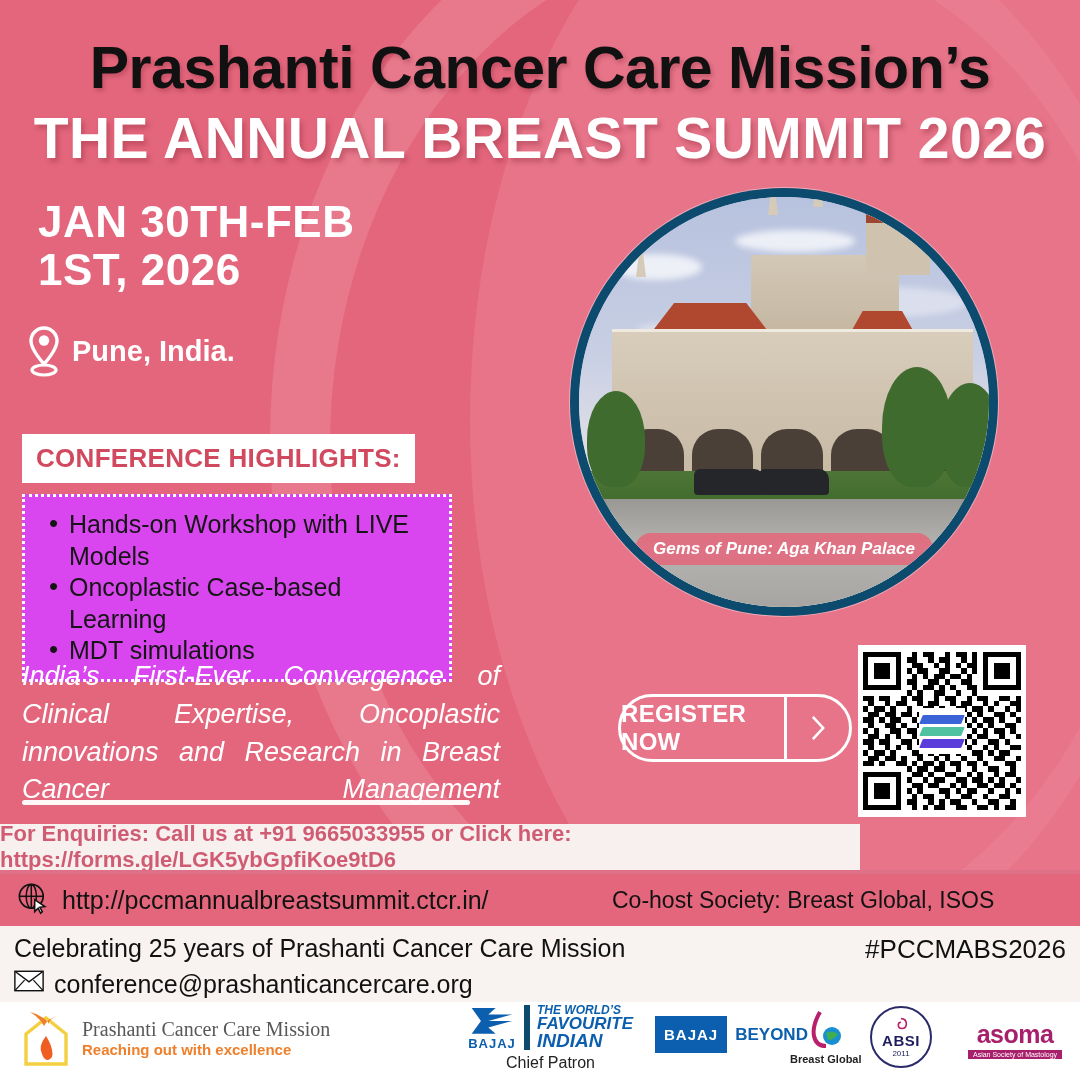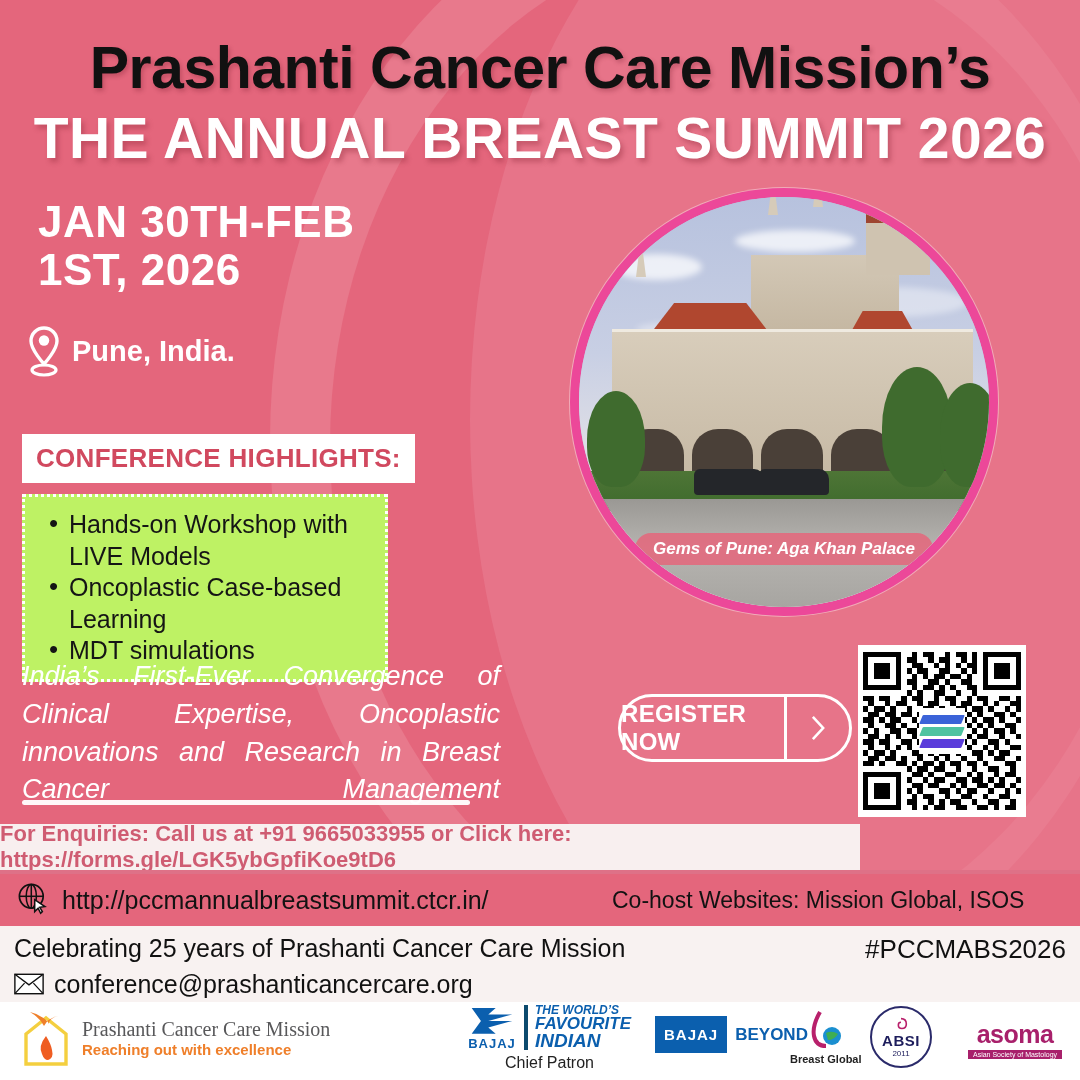--- a/index.html
+++ b/index.html
@@ -72,22 +72,22 @@
   .venue-text .l1::after { content:""; display:inline-block; width:100%; }
 
   
   .hl-label {
     position:absolute; top:434px; left:22px;
     background:#fff; color:#d1495f;
     font-size:26px; font-weight:bold; letter-spacing:.3px;
     padding:9px 14px 9px 14px;
   }
   .hl-box {
-    position:absolute; top:494px; left:22px; width:366px;
-    background:#bef264;
+    position:absolute; top:494px; left:22px; width:430px;
+    background:#d946ef;
     border:3px dotted #ffffff;
     padding:12px 10px 12px 18px;
   }
   .hl-box ul { list-style:none; }
   .hl-box li {
     position:relative; padding-left:26px;
     font-size:25px; line-height:1.26; color:#151515;
   }
   .hl-box li::before {
     content:"•"; position:absolute; left:6px; top:-2px; font-size:26px;
@@ -102,21 +102,21 @@
   .tagline::after { content:""; display:inline-block; width:100%; }
   .tagline-rule {
     position:absolute; top:800px; left:22px; width:448px; height:5px;
     background:#fff; opacity:.95; border-radius:3px;
   }
 
   
   .photo-frame {
     position:absolute; top:188px; left:570px;
     width:428px; height:428px; border-radius:50%;
-    background:#ec4899; padding:9px;
+    background:#0c4a6e; padding:9px;
     box-shadow:0 0 0 1px rgba(255,255,255,.4);
     text-decoration:underline;
   }
   .photo-inner {
     width:100%; height:100%; border-radius:50%; overflow:hidden;
     position:relative; background:#b9c3dd;
   }
   .sky { position:absolute; inset:0; background:linear-gradient(#b7c2de 0%,#c8cfe4 38%,#dfdfe6 62%,#efe7e0 100%); }
   .cloud { position:absolute; background:rgba(255,255,255,.72); border-radius:50%; filter:blur(3px); }
   .ground {
@@ -208,41 +208,41 @@
   }
   .web-left { display:flex; align-items:center; gap:12px; margin-left:16px; }
   .web-url { color:#121212; font-size:25px; }
   .cohost { position:absolute; left:612px; color:#121212; font-size:23px; }
   .band-white {
     position:absolute; top:926px; left:0; width:1080px; height:76px;
     background:#f8f2f1;
   }
   .celebrate { position:absolute; left:14px; top:8px; color:#111; font-size:25px; }
   .hashtag { position:absolute; right:14px; top:8px; color:#111; font-size:26px; }
-  .email-row { position:absolute; left:14px; top:44px; display:flex; align-items:flex-end; gap:10px; }
+  .email-row { position:absolute; left:14px; top:44px; display:flex; align-items:flex-start; gap:10px; }
   .email-text { color:#111; font-size:25px; }
 
   
   .sponsors {
     position:absolute; top:1002px; left:0; width:1080px; height:78px;
     background:#fff;
   }
   .sp { position:absolute; display:flex; align-items:center; }
 
   .pccm-logo { left:18px; top:6px; gap:8px; }
   .pccm-mark { width:56px; height:60px; position:relative; }
   .pccm-text { display:flex; flex-direction:column; }
   .pccm-name { font-size:20px; color:#58585a; font-family:"Liberation Serif",serif;text-align:right; }
   .pccm-tag { font-size:15px; color:#ef7f2a; font-weight:bold; }
 
   .bajaj1 { left:468px; top:2px; flex-direction:column; align-items:center; }
   .bajaj1-row { display:flex; align-items:center; gap:8px; }
   .bajaj-mark { display:flex; flex-direction:column; align-items:center; }
   .bajaj-word { font-size:13px; font-weight:bold; color:#0b5fae; letter-spacing:1px; }
-  .wfi { display:flex; flex-direction:column; line-height:.92; color:#0b5fae; font-style:italic; font-weight:bold; border-left:4px solid #0c4a6e; padding-left:7px; }
+  .wfi { display:flex; flex-direction:column; line-height:.92; color:#0b5fae; font-style:italic; font-weight:bold; border-left:6px solid #0c4a6e; padding-left:7px; }
   .wfi-1 { font-size:12px; }
   .wfi-2 { font-size:17px; }
   .wfi-3 { font-size:19px; }
   .chief-patron { font-size:16px; color:#222; margin-top:3px; }
 
   .bajaj2 { left:655px; top:14px; gap:8px; }
   .bajaj2-box { background:#0b5fae; color:#fff; font-size:15px; font-weight:bold; padding:10px 9px; letter-spacing:1px; }
   .beyond { font-size:17px; font-weight:bold; color:#0b5fae; }
 
   .bglobal { left:790px; top:6px; flex-direction:column; align-items:center; }
@@ -403,21 +403,21 @@
         <svg viewBox="0 0 40 40" width="34" height="34">
           <circle cx="18" cy="18" r="14" fill="none" stroke="#111" stroke-width="2"></circle>
           <ellipse cx="18" cy="18" rx="6" ry="14" fill="none" stroke="#111" stroke-width="1.8"></ellipse>
           <line x1="4" y1="18" x2="32" y2="18" stroke="#111" stroke-width="1.8"></line>
           <line x1="18" y1="4" x2="18" y2="32" stroke="#111" stroke-width="1.8"></line>
           <path d="M22 22 L22 36 L26 32 L29 38 L31 36 L28 31 L34 30 Z" fill="#fff" stroke="#111" stroke-width="1.8"></path>
         </svg>
       </span>
       <span class="web-url">http://pccmannualbreastsummit.ctcr.in/</span>
     </div>
-    <span class="cohost">Co-host Websites:  Mission Global, ISOS</span>
+    <span class="cohost">Co-host Society:  Breast Global, ISOS</span>
   </div>
 
   <div class="band-white">
     <span class="celebrate">Celebrating 25 years of Prashanti Cancer Care Mission</span>
     <span class="hashtag">#PCCMABS2026</span>
     <div class="email-row">
       <span>
         <svg viewBox="0 0 34 24" width="30" height="22">
           <rect x="1" y="1" width="32" height="22" fill="#fff" stroke="#111" stroke-width="1.6"></rect>
           <path d="M1 1 L17 13 L33 1" fill="none" stroke="#111" stroke-width="1.6"></path>

